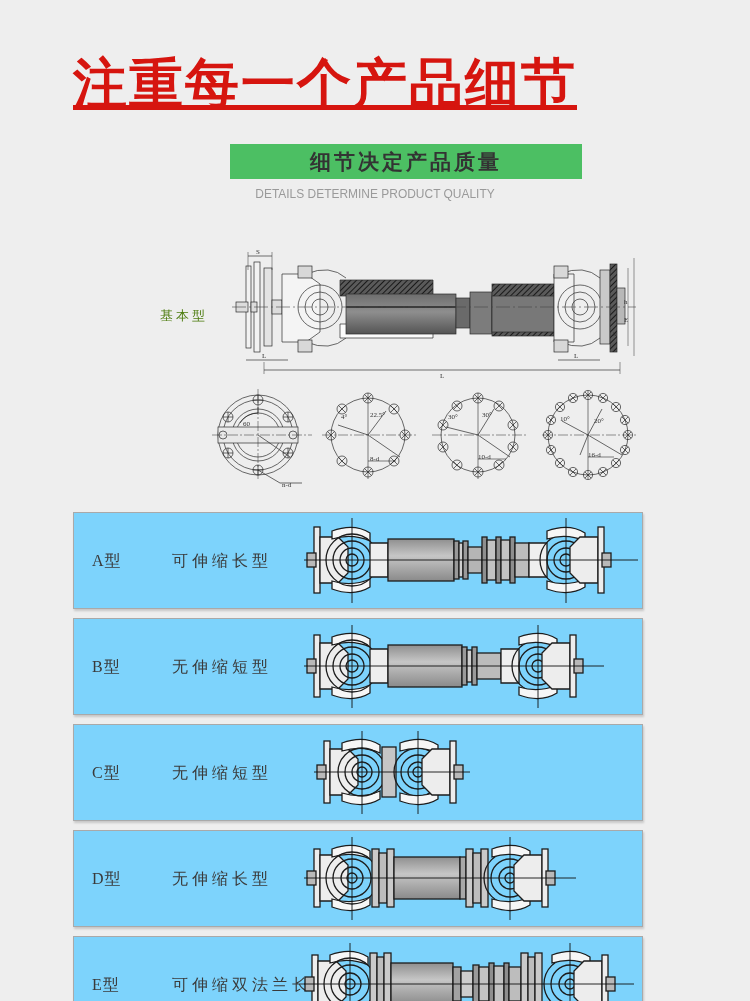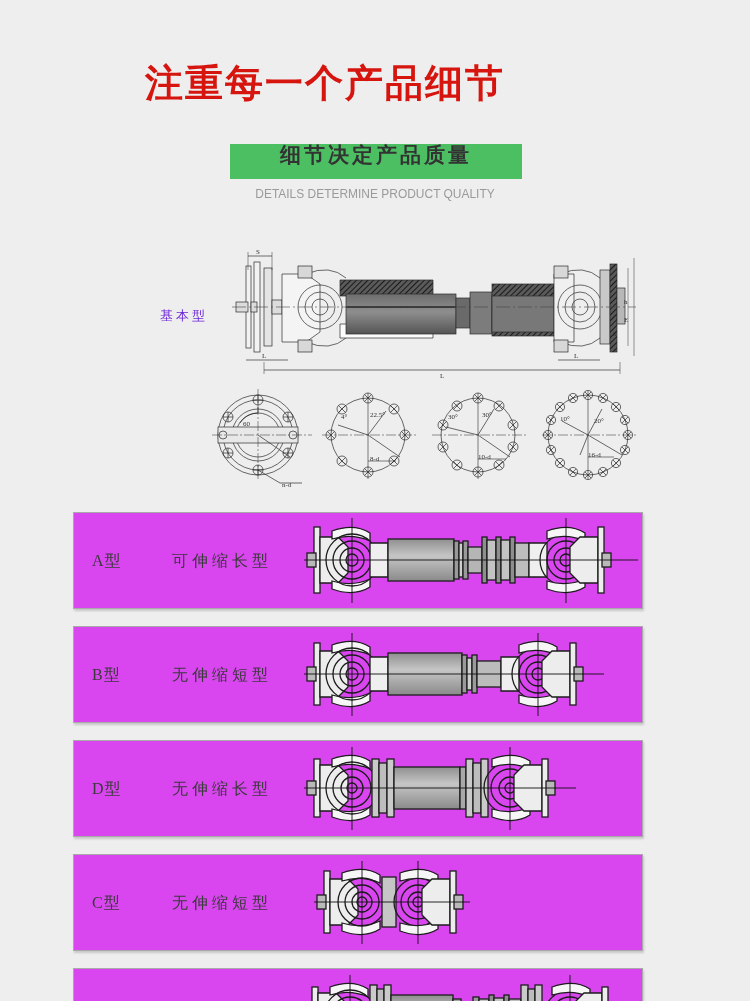--- a/index.html
+++ b/index.html
@@ -10,58 +10,59 @@
     font-family:"Liberation Serif","DejaVu Serif",serif;
     overflow:hidden;position:relative;
   }
   .page{width:750px;height:1001px;position:relative;}
 
   
   .hero-title{
     position:absolute;left:0;top:52px;width:650px;
     text-align:center;
     font-family:"Liberation Sans","DejaVu Sans",sans-serif;
-    font-size:38px;line-height:62px;font-weight:700;
+    font-size:54px;line-height:62px;font-weight:700;
     color:#d6150f;letter-spacing:2px;
     white-space:nowrap;
+    text-decoration:underline;
   }
   .green-band{
-    position:absolute;left:230px;top:144px;width:292px;height:35px;
+    position:absolute;left:230px;top:144px;width:352px;height:35px;
     background:#4cbf63;
-    display:flex;align-items:flex-start;justify-content:center;
+    display:flex;align-items:center;justify-content:center;
   }
   .green-band span{
     font-family:"Liberation Sans","DejaVu Sans",sans-serif;
     font-size:21px;font-weight:700;color:#333333;letter-spacing:3px;
     line-height:21px;
   }
   .sub-en{
     position:absolute;left:0;top:186px;width:750px;text-align:center;
     font-family:"Liberation Sans","DejaVu Sans",sans-serif;
     font-size:13px;color:#9a9a9a;letter-spacing:0px;
     transform:scaleX(.92);
   }
 
   
   .basic-label{
     position:absolute;left:160px;top:307px;
-    font-size:13px;color:#6d28d9;letter-spacing:3px;
+    font-size:13px;color:#4d7c0f;letter-spacing:3px;
     font-family:Liberation Serif, serif;
   }
   .basic-drawing{position:absolute;left:228px;top:244px;width:412px;height:135px;}
   .flange-row{position:absolute;left:210px;top:383px;width:430px;height:110px;}
 
   
   .cards{position:absolute;left:73px;top:512px;width:570px;}
   .card{
     position:relative;width:568px;height:95px;
-    background:#d946ef;
+    background:#7dd3fc;
     border:1px solid #a9a9a9;
     box-shadow:1px 2px 2px rgba(0,0,0,.16);
-    margin-bottom:17px;
+    margin-bottom:9px;
     overflow:hidden;
     text-decoration:underline;
   }
   .card .code{
     position:absolute;left:18px;top:50%;transform:translateY(-50%);
     font-size:16px;color:#3a3a3a;letter-spacing:1px;white-space:nowrap;
   }
   .card .name{
     position:absolute;left:98px;top:50%;transform:translateY(-50%);
     font-size:16px;color:#3a3a3a;letter-spacing:4px;white-space:nowrap;
@@ -446,20 +447,55 @@
           </g>
           <g stroke="#111" stroke-width="0.9">
             <line x1="0" y1="47" x2="300" y2="47"></line>
             <line x1="48" y1="6" x2="48" y2="89"></line>
             <line x1="234" y1="6" x2="234" y2="89"></line>
           </g>
         </svg>
       </div>
     </div>
 
+    <div class="card c-type">
+      <span class="code">C型</span>
+      <span class="name">无伸缩短型</span>
+      <div class="art">
+        <svg width="160" height="95" viewBox="0 0 160 95" xmlns="http://www.w3.org/2000/svg">
+          <g stroke="#1c1c1c" fill="#ededed" stroke-width="1.3">
+            <rect x="10" y="16" width="6" height="62"></rect>
+            <rect x="3" y="40" width="9" height="14" fill="#b9b9b9"></rect>
+            <path d="M16 24 L34 24 L44 34 L44 60 L34 70 L16 70 Z"></path>
+            <path d="M28 18 q22 -8 38 2 l0 8 q-18 -8 -38 -2z" fill="#f6f6f6"></path>
+            <path d="M28 76 q22 8 38 -2 l0 -8 q-18 8 -38 2z" fill="#f6f6f6"></path>
+            <circle cx="48" cy="47" r="24" fill="none"></circle>
+            <circle cx="48" cy="47" r="17" fill="none"></circle>
+            <circle cx="48" cy="47" r="10" fill="none"></circle>
+            <circle cx="48" cy="47" r="5" fill="none"></circle>
+            <rect x="68" y="22" width="14" height="50" fill="#c6c6c6"></rect>
+            <circle cx="104" cy="47" r="24" fill="none"></circle>
+            <circle cx="104" cy="47" r="17" fill="none"></circle>
+            <circle cx="104" cy="47" r="10" fill="none"></circle>
+            <circle cx="104" cy="47" r="5" fill="none"></circle>
+            <path d="M86 18 q22 -8 38 2 l0 8 q-18 -8 -38 -2z" fill="#f6f6f6"></path>
+            <path d="M86 76 q22 8 38 -2 l0 -8 q-18 8 -38 2z" fill="#f6f6f6"></path>
+            <path d="M136 24 L118 24 L108 34 L108 60 L118 70 L136 70 Z"></path>
+            <rect x="136" y="16" width="6" height="62"></rect>
+            <rect x="140" y="40" width="9" height="14" fill="#b9b9b9"></rect>
+          </g>
+          <g stroke="#111" stroke-width="0.9">
+            <line x1="0" y1="47" x2="156" y2="47"></line>
+            <line x1="48" y1="6" x2="48" y2="89"></line>
+            <line x1="104" y1="6" x2="104" y2="89"></line>
+          </g>
+        </svg>
+      </div>
+    </div>
+
     <div class="card">
       <span class="code">D型</span>
       <span class="name">无伸缩长型</span>
       <div class="art">
         <svg width="334" height="95" viewBox="0 0 334 95" xmlns="http://www.w3.org/2000/svg">
           <g stroke="#1c1c1c" fill="#ededed" stroke-width="1.3">
             <rect x="10" y="18" width="6" height="58"></rect>
             <rect x="3" y="40" width="9" height="14" fill="#b9b9b9"></rect>
             <path d="M16 24 L34 24 L44 34 L44 60 L34 70 L16 70 Z"></path>
             <path d="M28 18 q22 -8 38 2 l0 8 q-18 -8 -38 -2z" fill="#f6f6f6"></path>
@@ -483,55 +519,20 @@
             <path d="M188 18 q22 -8 38 2 l0 8 q-18 -8 -38 -2z" fill="#f6f6f6"></path>
             <path d="M188 76 q22 8 38 -2 l0 -8 q-18 8 -38 2z" fill="#f6f6f6"></path>
             <path d="M238 24 L220 24 L210 34 L210 60 L220 70 L238 70 Z"></path>
             <rect x="238" y="18" width="6" height="58"></rect>
             <rect x="242" y="40" width="9" height="14" fill="#b9b9b9"></rect>
           </g>
           <g stroke="#111" stroke-width="0.9">
             <line x1="0" y1="47" x2="272" y2="47"></line>
             <line x1="48" y1="6" x2="48" y2="89"></line>
             <line x1="206" y1="6" x2="206" y2="89"></line>
-          </g>
-        </svg>
-      </div>
-    </div>
-
-    <div class="card c-type">
-      <span class="code">C型</span>
-      <span class="name">无伸缩短型</span>
-      <div class="art">
-        <svg width="160" height="95" viewBox="0 0 160 95" xmlns="http://www.w3.org/2000/svg">
-          <g stroke="#1c1c1c" fill="#ededed" stroke-width="1.3">
-            <rect x="10" y="16" width="6" height="62"></rect>
-            <rect x="3" y="40" width="9" height="14" fill="#b9b9b9"></rect>
-            <path d="M16 24 L34 24 L44 34 L44 60 L34 70 L16 70 Z"></path>
-            <path d="M28 18 q22 -8 38 2 l0 8 q-18 -8 -38 -2z" fill="#f6f6f6"></path>
-            <path d="M28 76 q22 8 38 -2 l0 -8 q-18 8 -38 2z" fill="#f6f6f6"></path>
-            <circle cx="48" cy="47" r="24" fill="none"></circle>
-            <circle cx="48" cy="47" r="17" fill="none"></circle>
-            <circle cx="48" cy="47" r="10" fill="none"></circle>
-            <circle cx="48" cy="47" r="5" fill="none"></circle>
-            <rect x="68" y="22" width="14" height="50" fill="#c6c6c6"></rect>
-            <circle cx="104" cy="47" r="24" fill="none"></circle>
-            <circle cx="104" cy="47" r="17" fill="none"></circle>
-            <circle cx="104" cy="47" r="10" fill="none"></circle>
-            <circle cx="104" cy="47" r="5" fill="none"></circle>
-            <path d="M86 18 q22 -8 38 2 l0 8 q-18 -8 -38 -2z" fill="#f6f6f6"></path>
-            <path d="M86 76 q22 8 38 -2 l0 -8 q-18 8 -38 2z" fill="#f6f6f6"></path>
-            <path d="M136 24 L118 24 L108 34 L108 60 L118 70 L136 70 Z"></path>
-            <rect x="136" y="16" width="6" height="62"></rect>
-            <rect x="140" y="40" width="9" height="14" fill="#b9b9b9"></rect>
-          </g>
-          <g stroke="#111" stroke-width="0.9">
-            <line x1="0" y1="47" x2="156" y2="47"></line>
-            <line x1="48" y1="6" x2="48" y2="89"></line>
-            <line x1="104" y1="6" x2="104" y2="89"></line>
           </g>
         </svg>
       </div>
     </div>
 
     <div class="card">
       <span class="code">E型</span>
       <span class="name">可伸缩双法兰长型</span>
       <div class="art">
         <svg width="334" height="95" viewBox="0 0 334 95" xmlns="http://www.w3.org/2000/svg">

